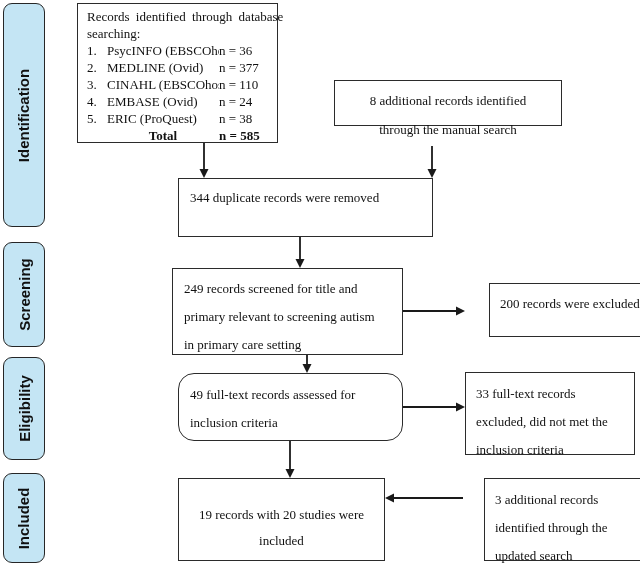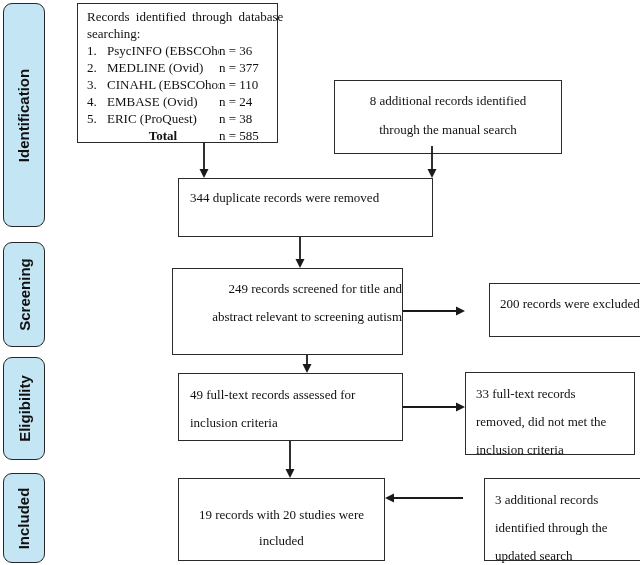--- a/index.html
+++ b/index.html
@@ -24,27 +24,27 @@
     font-family:"Liberation Sans", sans-serif;font-weight:bold;font-size:15px;color:#101010;
   }
   
   #db-box{padding:4px 6px 0 9px;line-height:17px;}
   .jline{word-spacing:3px;}
   .dbrow{display:flex;}
   .dbrow .num{width:20px;flex:none;}
   .dbrow .name{flex:1;white-space:nowrap;overflow:hidden;}
   .dbrow .val{width:52px;flex:none;white-space:nowrap;}
   .totalrow .name{text-align:center;font-weight:bold;}
-  .totalrow .val{font-weight:normal;}
+  .totalrow .val{font-weight:bold;}
   
   #manual-box{text-align:center;padding-top:5px;line-height:29px;}
   #dup-box{padding:9px 16px 0 11px;line-height:20px;}
   #screened-box{padding:6px 0 0 11px;}
   #excl200-box{padding:6px 0 0 10px;}
-  #assessed-box{padding:7px 0 0 11px;}
+  #assessed-box{padding:7px 0 0 11px;border-radius:16px;}
   #excl33-box{padding:7px 0 0 10px;}
   #included-box{text-align:center;padding-top:23px;line-height:26px;}
   #updated-box{padding:7px 0 0 10px;}
   svg.arrows{position:absolute;left:0;top:0;pointer-events:none;}
 </style>
 </head>
 <body>
 
 <div id="figure">
 
@@ -89,46 +89,47 @@
       <span class="name">ERIC (ProQuest)</span>
       <span class="val">n = 38</span>
     </div>
     <div class="dbrow totalrow">
       <span class="num"></span>
       <span class="name">Total</span>
       <span class="val">n = 585</span>
     </div>
   </div>
 
-  <div class="box" id="manual-box" style="left:334px;top:80px;width:228px;height:74px;">
+  <div class="box" id="manual-box" style="left:334px;top:80px;width:228px;height:46px;">
     <div class="line">8 additional records identified</div>
     <div class="line">through the manual search</div>
   </div>
 
   <div class="box" id="dup-box" style="left:178px;top:178px;width:255px;height:59px;">
     <div class="line">344 duplicate records were removed</div>
   </div>
 
-  <div class="box" id="screened-box" style="left:172px;top:268px;width:231px;height:87px;text-align:right;">
+  <div class="box" id="screened-box" style="left:172px;top:268px;width:231px;height:87px;">
     <div class="line">249 records screened for title and</div>
-    <div class="line">abstract relevant to screening autism</div>
+    <div class="line">primary relevant to screening autism</div>
+    <div class="line">in primary care setting</div>
   </div>
 
   <div class="box" id="excl200-box" style="left:489px;top:283px;width:170px;height:54px;">
     <div class="line">200 records were excluded</div>
   </div>
 
   <div class="box" id="assessed-box" style="left:178px;top:373px;width:225px;height:68px;">
     <div class="line">49 full-text records assessed for</div>
     <div class="line">inclusion criteria</div>
   </div>
 
   <div class="box" id="excl33-box" style="left:465px;top:372px;width:170px;height:83px;">
     <div class="line">33 full-text records</div>
-    <div class="line">removed, did not met the</div>
+    <div class="line">excluded, did not met the</div>
     <div class="line">inclusion criteria</div>
   </div>
 
   <div class="box" id="included-box" style="left:178px;top:478px;width:207px;height:83px;">
     <div class="line">19 records with 20 studies were</div>
     <div class="line">included</div>
   </div>
 
   <div class="box" id="updated-box" style="left:484px;top:478px;width:172px;height:83px;">
     <div class="line">3 additional records</div>

